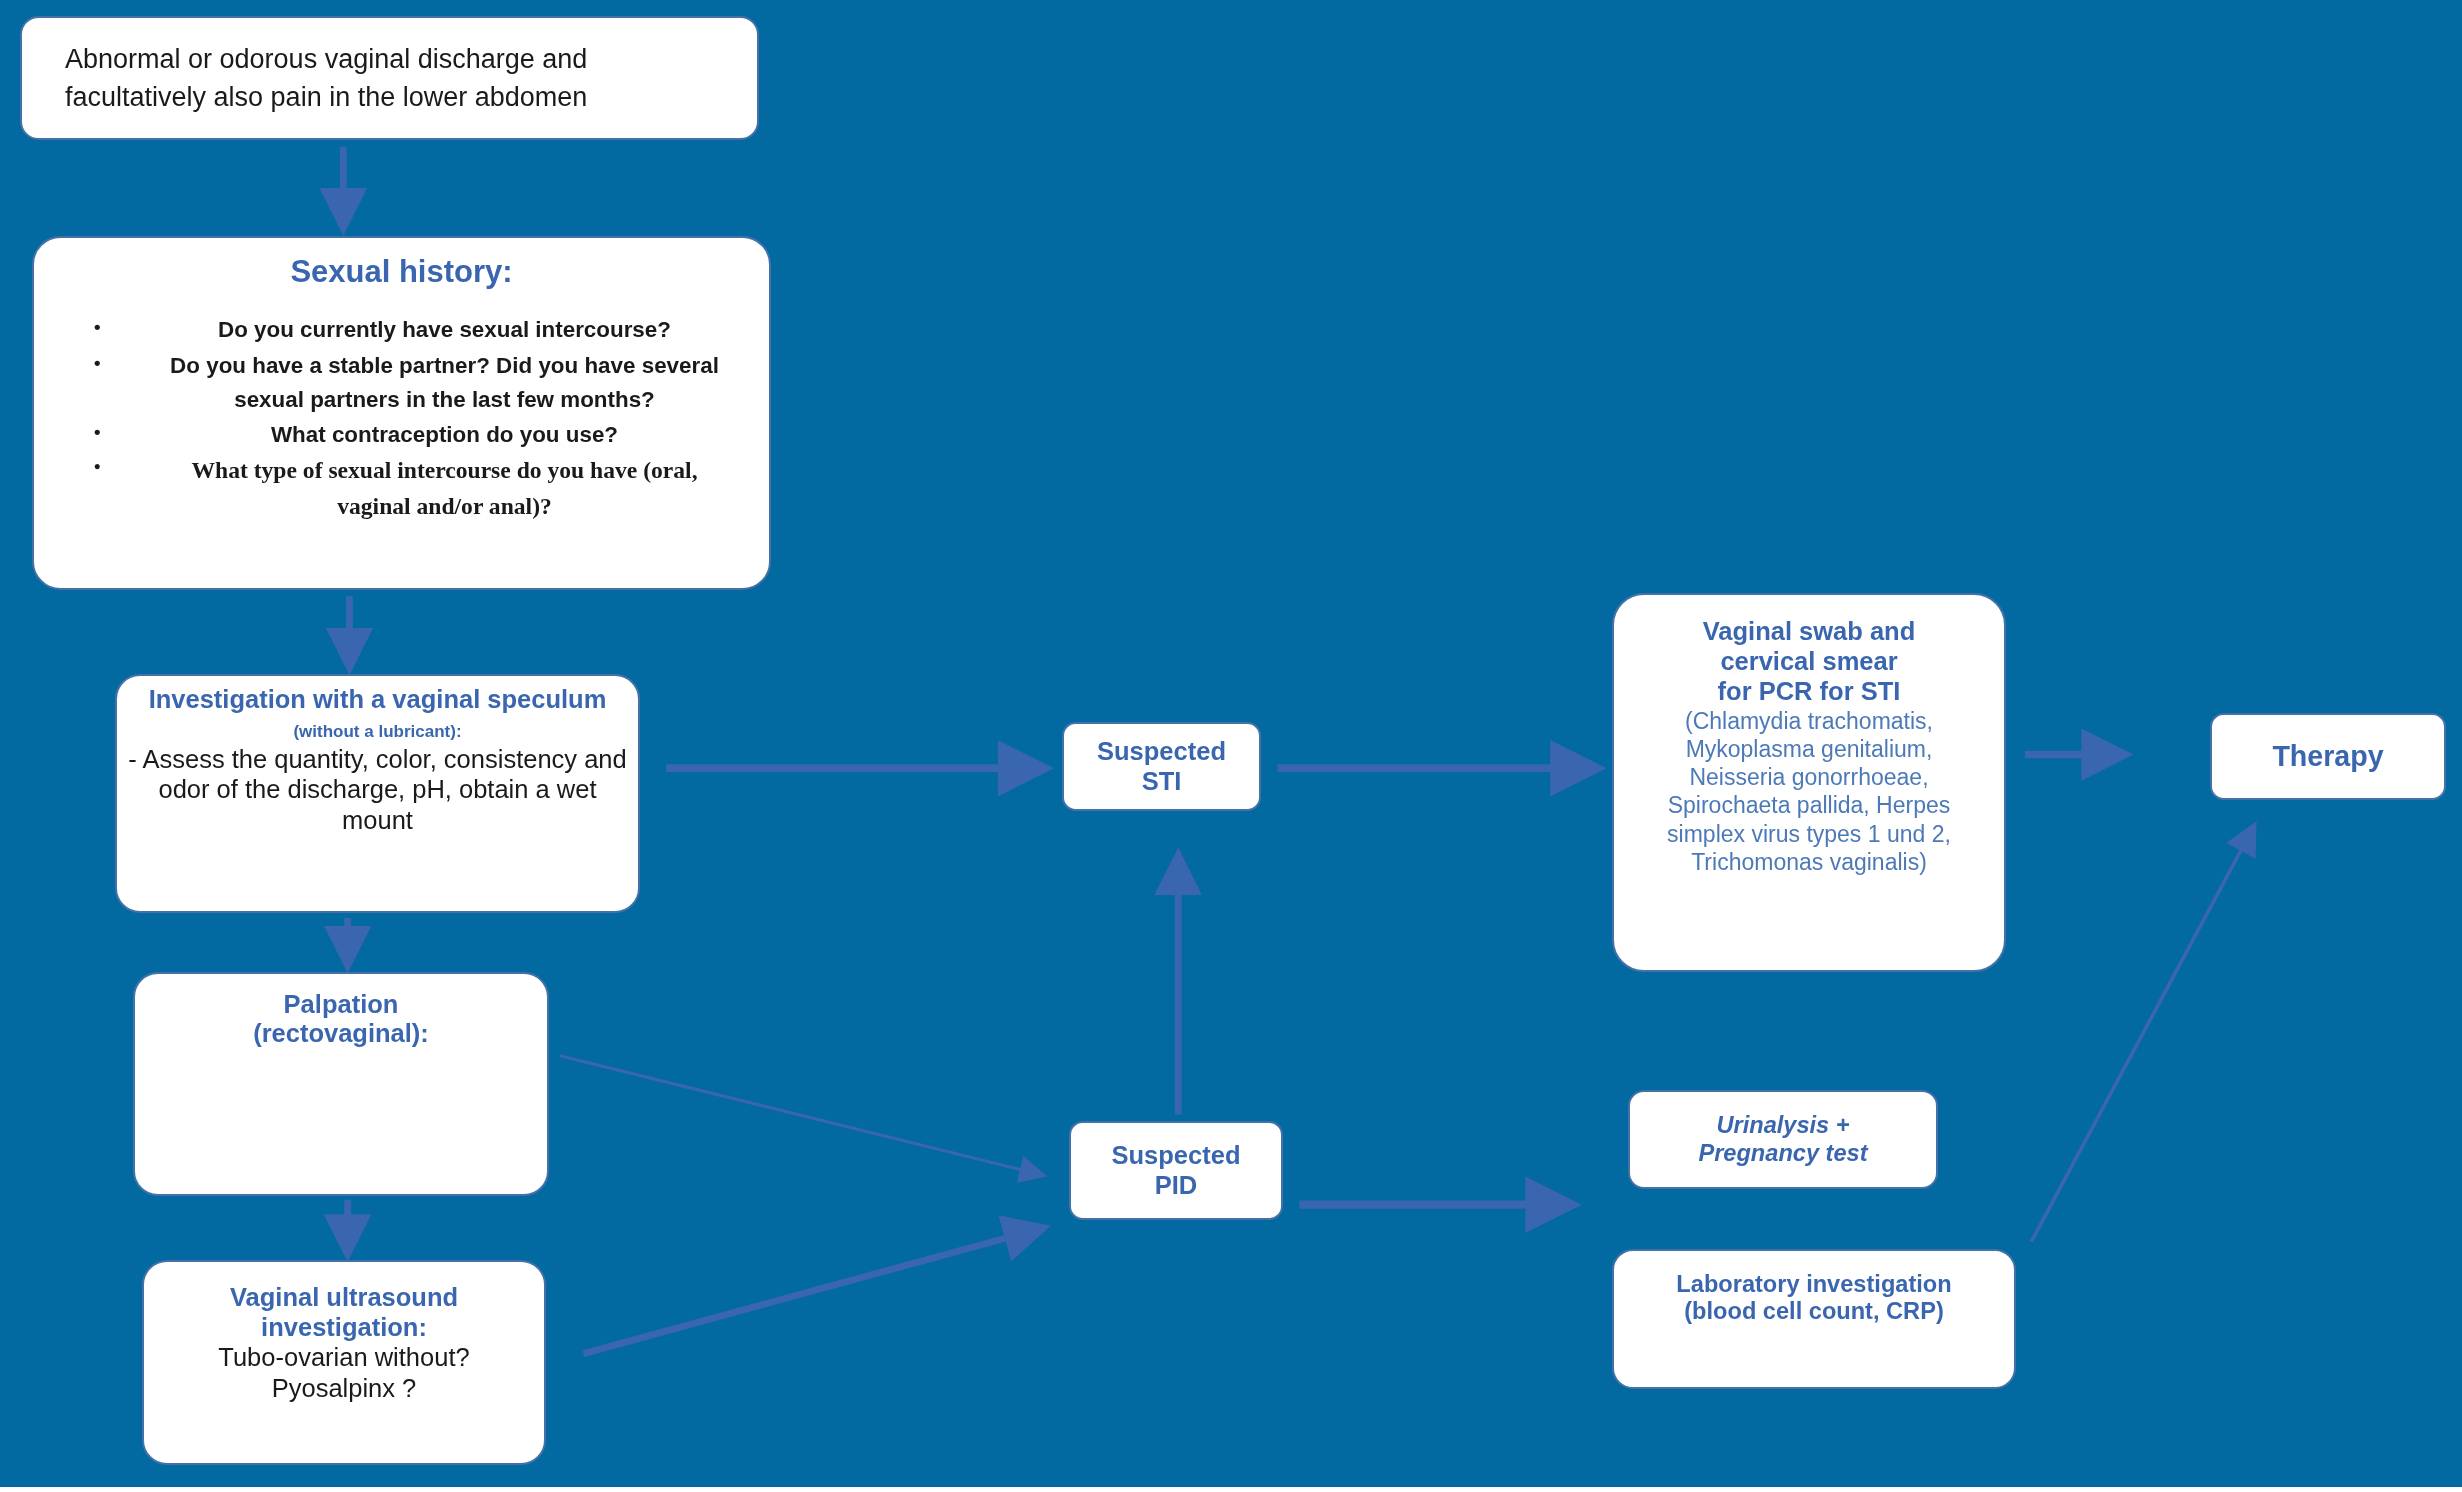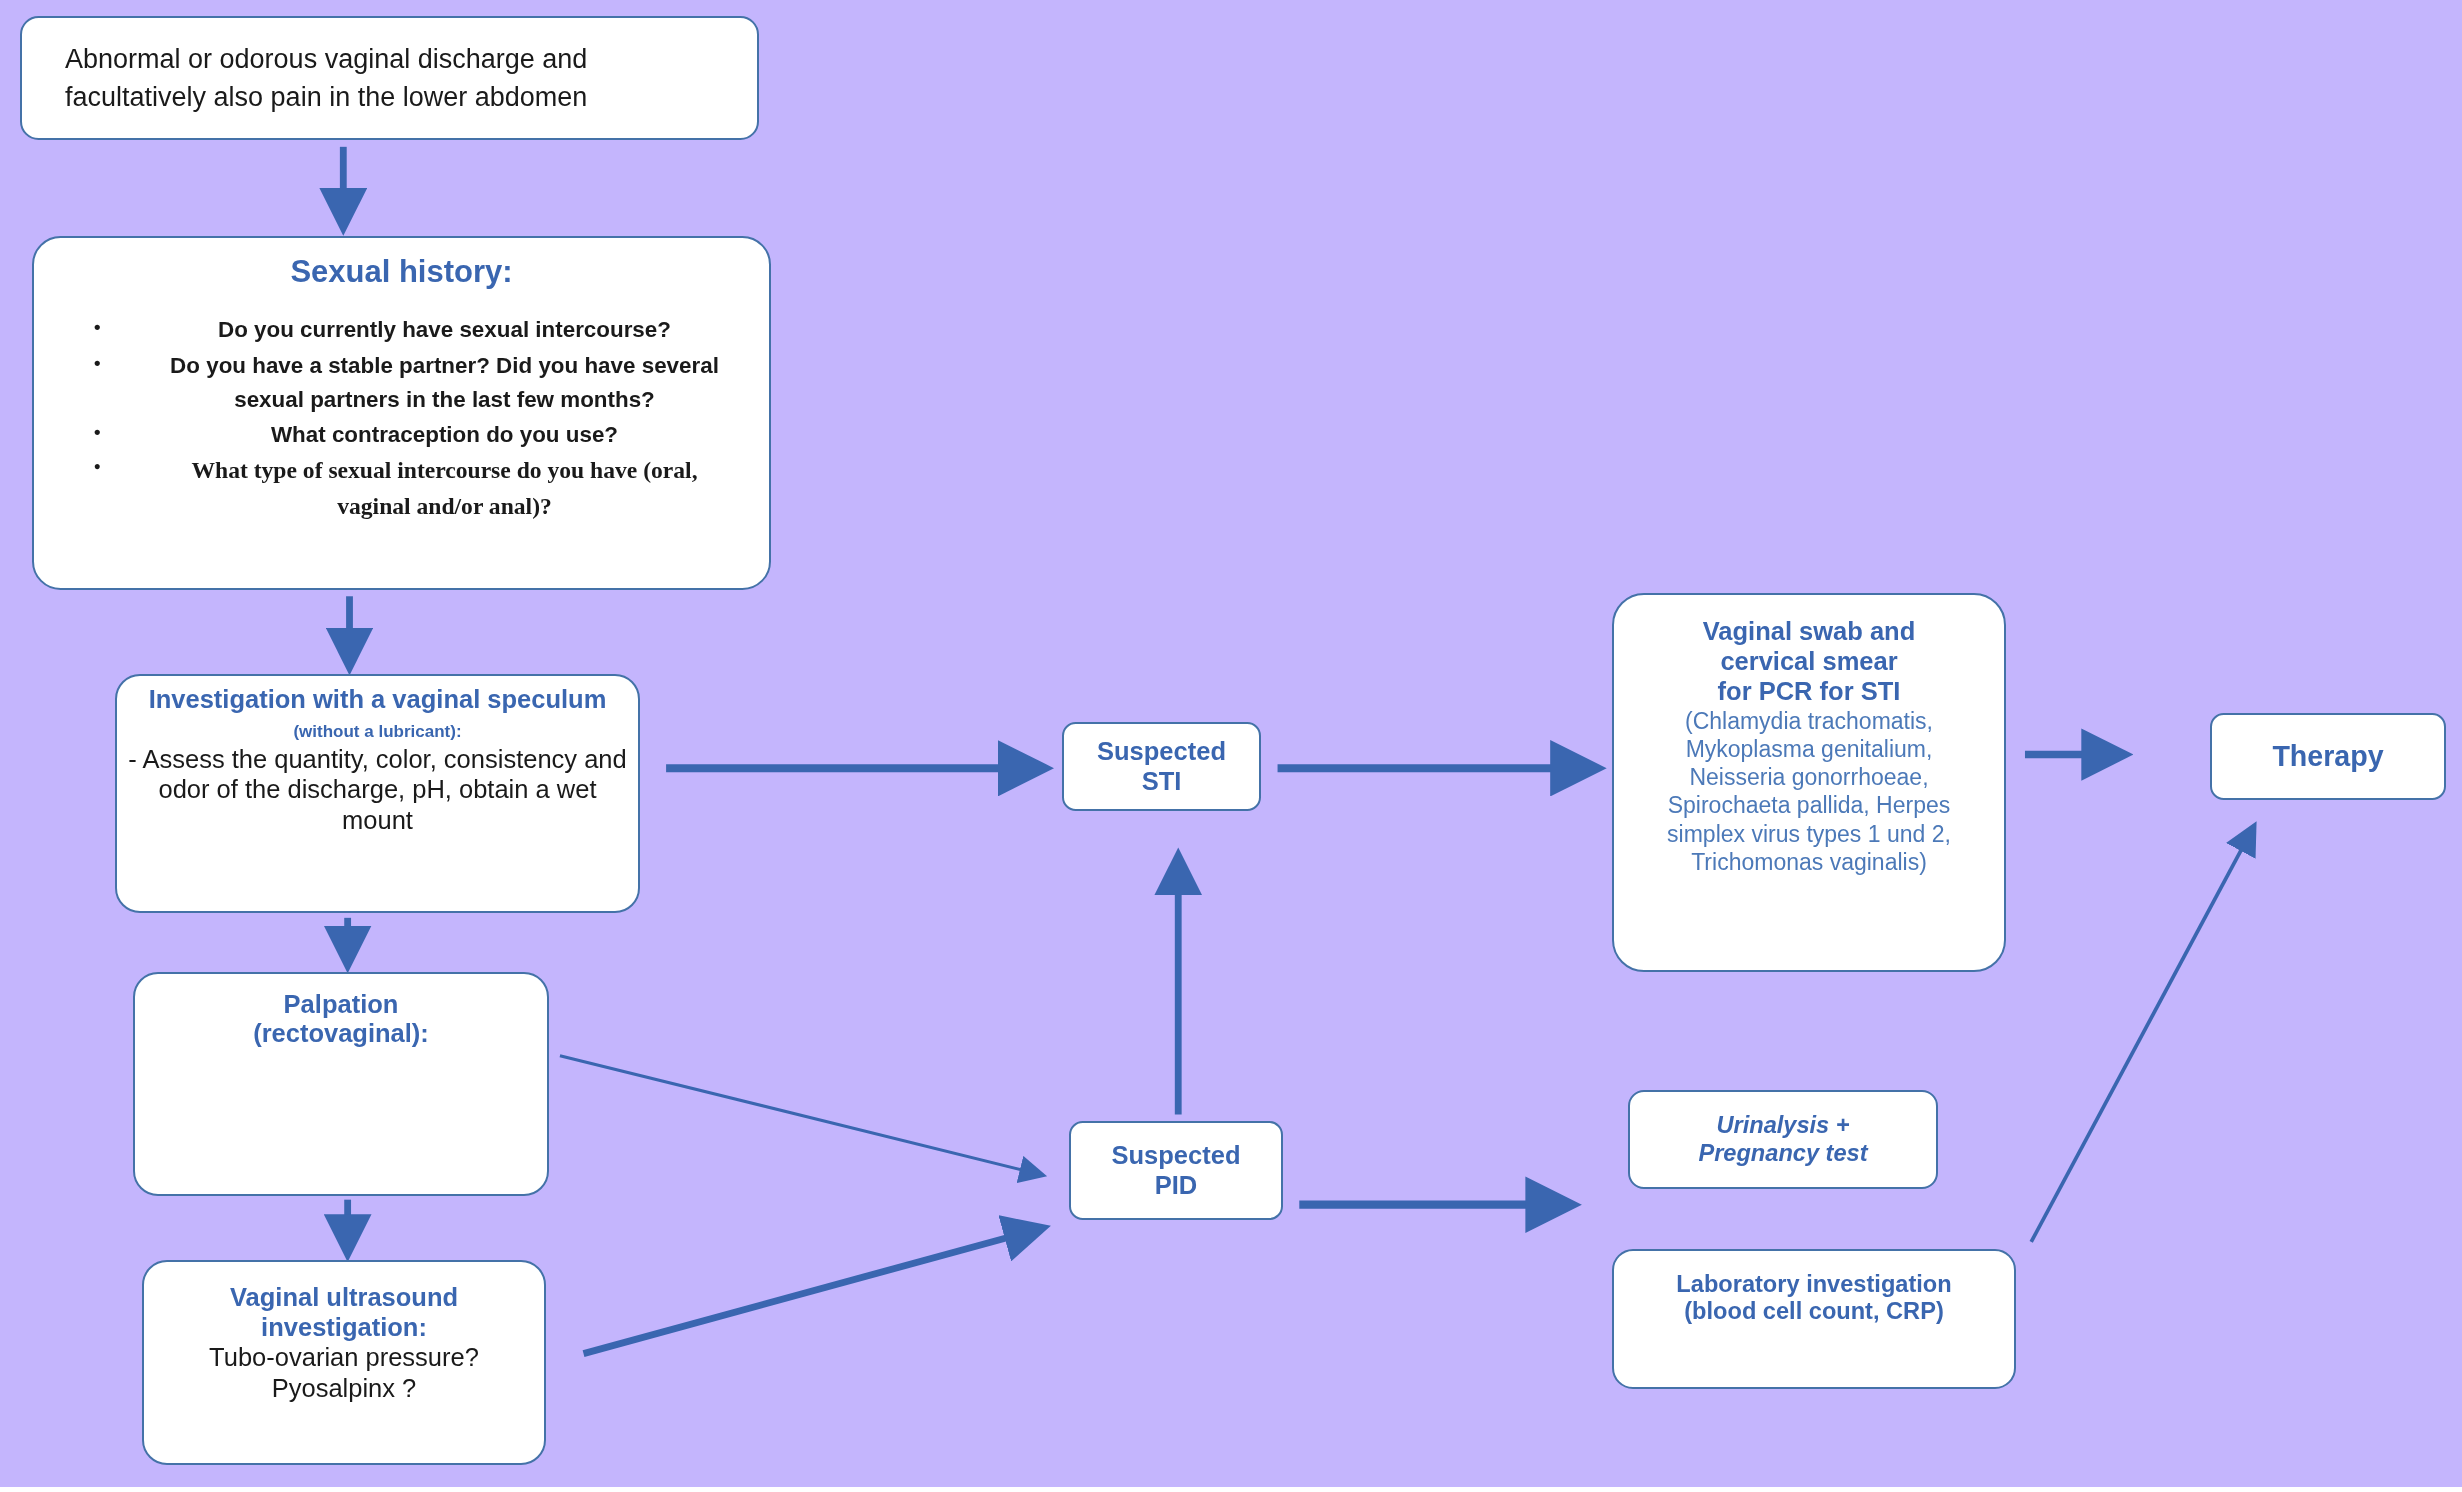--- a/index.html
+++ b/index.html
@@ -4,21 +4,21 @@
 <style>
   html, body {
     margin: 0;
     padding: 0;
     background: #ffffff;
   }
   #canvas {
     position: relative;
     width: 2462px;
     height: 1487px;
-    background: #c4b5fd;
+    background: #0369a1;
     font-family: "Liberation Sans", sans-serif;
     overflow: hidden;
   }
   .node {
     position: absolute;
     box-sizing: border-box;
     border: 2.5px solid #4472a8;
     border-radius: 21px;
     background: #ffffff;
     display: flex;
@@ -226,21 +226,21 @@
       <div>(rectovaginal):</div>
     </div>
   </div>
 
   <div class="node" id="node-ultrasound">
     <div class="title">
       <div>Vaginal ultrasound</div>
       <div>investigation:</div>
     </div>
     <div class="body-text">
-      <div>Tubo-ovarian pressure?</div>
+      <div>Tubo-ovarian without?</div>
       <div>Pyosalpinx ?</div>
     </div>
   </div>
 
   <div class="node centered" id="node-sti">
     <div class="title">
       <div>Suspected</div>
       <div>STI</div>
     </div>
   </div>

